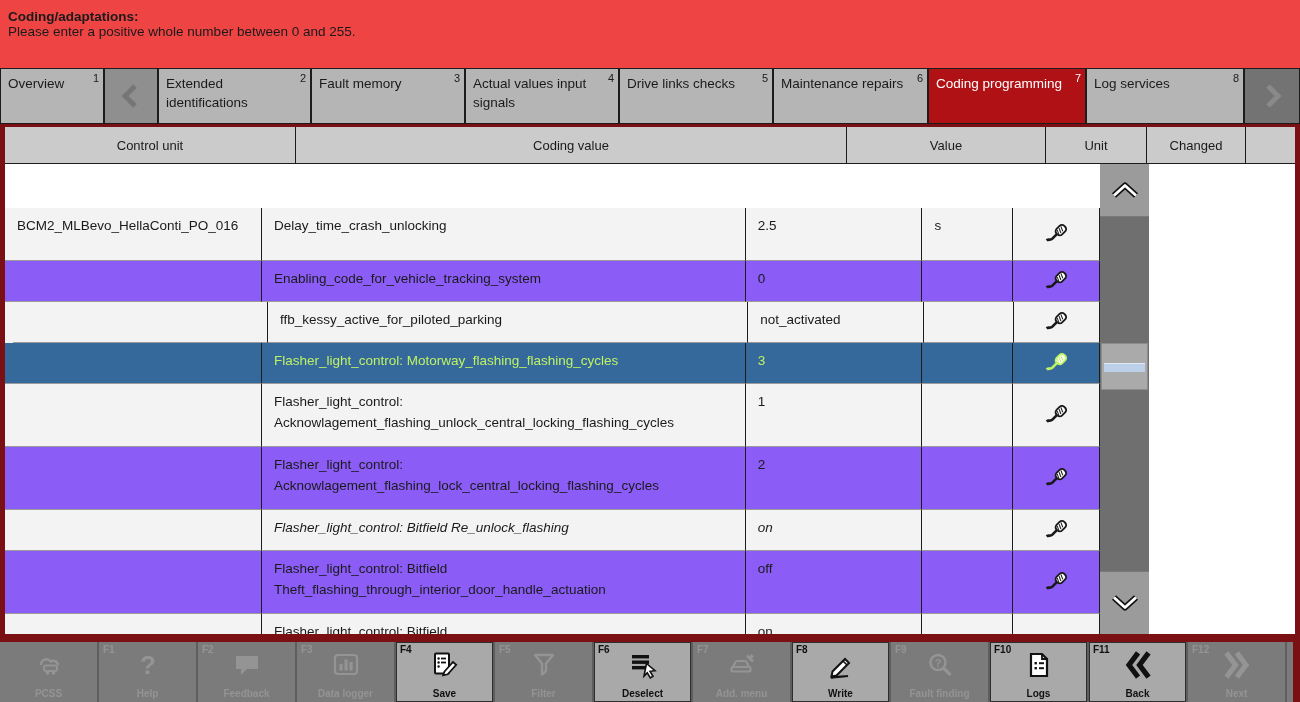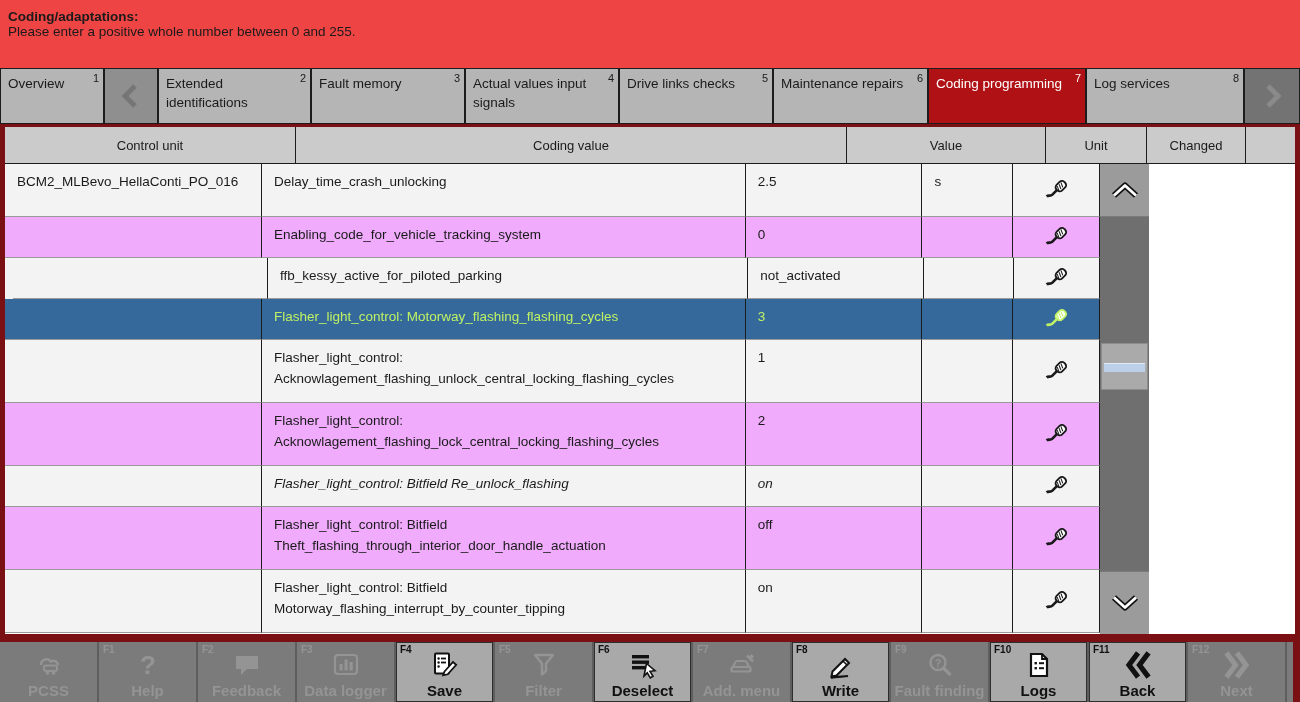--- a/index.html
+++ b/index.html
@@ -25,22 +25,22 @@
   
   .table-frame { height:514px; border:4px solid #7a1013; border-left-width:5px;
     border-right-width:5px; border-top-width:3px; background:#fff; overflow:hidden; }
   .thead { display:flex; height:37px; background:#cbcbcb; }
   .thead .hcell { display:flex; align-items:center; justify-content:center;
     font-size:13px; border-right:1px solid #1c1c1c; border-bottom:1px solid #1c1c1c; }
   .thead .hcell:last-child { border-right:none; }
   .c0{width:291px}.c1{width:551px}.c2{width:199px}.c3{width:101px}.c4{width:99px}.c5{width:49px}
 
   .tbody { display:flex; height:470px; }
-  .rows { width:1095px; }
-  .trow { display:flex; background:#f0abfc; }
+  .rows { width:1095px;margin-top:44px; }
+  .trow { display:flex; background:#8b5cf6; }
   .trow.alt { background:#f3f3f3; }
   .trow.selected { background:#35689b; color:#bef264; }
   .tcell { padding:7px 10px 0 12px; font-size:13.5px; line-height:21px;
     border-right:1px solid #1c1c1c; border-bottom:1px solid #9a9a9a; overflow:hidden; }
   .tcell.control { word-break:break-all; }
   .tcell.changed { display:flex; align-items:center; justify-content:center; padding:0; }
 
   
   .vscroll { width:49px; display:flex; flex-direction:column; }
   .vs-btn { height:53px; background:#9b9b9b; display:flex; align-items:center;
@@ -58,21 +58,21 @@
   .toolbar::after { content:""; position:absolute; right:0; top:0; bottom:0;
     width:7px; background:#7a1013; }
   .tb-btn { width:99px; position:relative; border-right:2px solid #5e5e5e;
     color:#949494; }
   .tb-btn.enabled { background:#a9a9a9; color:#111;
     box-shadow: inset 0 0 0 1px #2e2e2e; }
   .tb-btn .fkey { position:absolute; top:2px; left:4px; font-size:10px; font-weight:bold; }
   .tb-btn .ticon { margin-top:7px; height:31px; display:flex; align-items:center;
     justify-content:center; }
   .tb-btn .tlabel { position:absolute; bottom:3px; left:0; right:0;
-    text-align:center; font-size:15px; font-weight:bold; white-space:nowrap;margin-top:28px; }
+    text-align:center; font-size:10px; font-weight:bold; white-space:nowrap;margin-top:28px; }
 </style>
 </head>
 <body>
 
 <div class="info">
   <div class="title">Coding/adaptations:</div>
   <div class="subtitle">Please enter a positive whole number between 0 and 255.</div>
 </div>
 
 <div class="tabs" id="tabbar">

